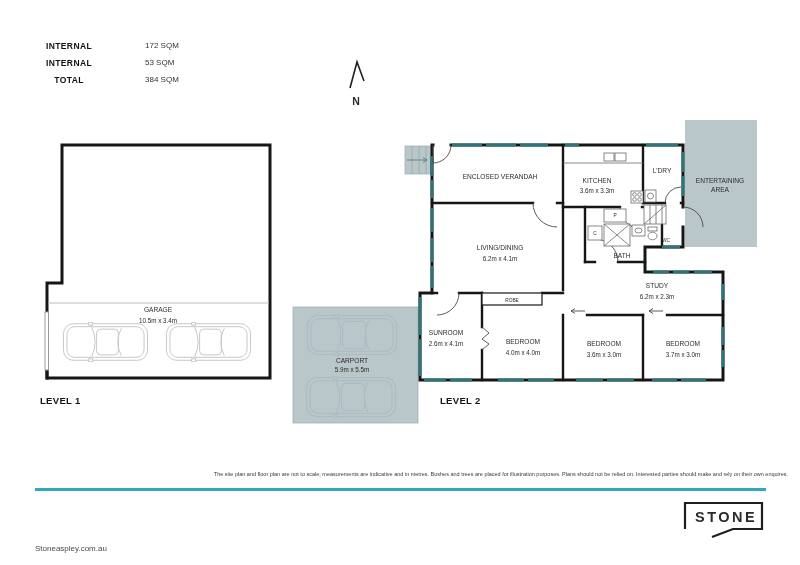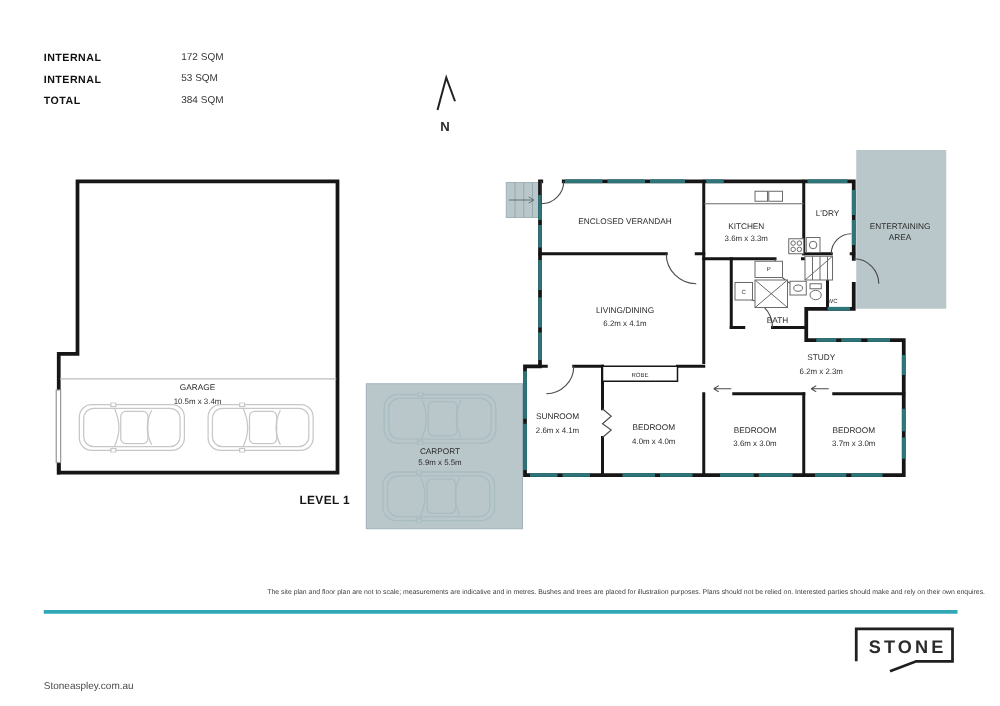--- a/index.html
+++ b/index.html
@@ -1,26 +1,26 @@
 <!DOCTYPE html>
 <html><head>
 <meta charset="utf-8">
 <style>
   html,body{margin:0;padding:0;background:#fff;}
   .canvas{position:relative;width:800px;height:565px;background:#ffffff;overflow:hidden;
           font-family:"Liberation Sans", sans-serif;color:#222;}
   
-  .legend{position:absolute;left:35px;top:37px;}
+  .legend{position:absolute;left:35px;top:37px;text-align:center;}
   .legend .row{display:flex;height:17px;align-items:center;}
   .legend .lab{width:68px;font-size:8.5px;font-weight:bold;letter-spacing:.4px;color:#111;}
   .legend .val{font-size:8px;color:#333;margin-left:42px;}
   
   svg{position:absolute;overflow:visible;}
   .plan-title{position:absolute;top:395px;font-size:9.5px;font-weight:bold;
-              letter-spacing:.3px;color:#151515;text-align:right;width:240px;}
+              letter-spacing:.3px;color:#151515;text-align:left;width:240px;}
   
   text{font-family:"Liberation Sans", sans-serif;fill:#2b2b2b;}
   .room-name{font-size:6.6px;}
   .room-dims{font-size:6.3px;}
   .tiny{font-size:4.8px;}
   .fix{stroke:#6a6a6a;stroke-width:.8;fill:#fff;}
   .arc{stroke:#4a4a4a;stroke-width:.9;fill:none;}
   .wall{stroke:#161616;stroke-width:3;fill:none;stroke-linecap:square;}
   .iwall{stroke:#161616;stroke-width:2.4;fill:none;stroke-linecap:square;}
   .win{fill:#2e7579;}
@@ -233,20 +233,21 @@
     <text class="room-dims" x="369" y="186" text-anchor="middle">6.2m x 2.3m</text>
     <text class="room-name" x="158" y="222" text-anchor="middle">SUNROOM</text>
     <text class="room-dims" x="158" y="233" text-anchor="middle">2.6m x 4.1m</text>
     <text class="room-name" x="235" y="231" text-anchor="middle">BEDROOM</text>
     <text class="room-dims" x="235" y="242" text-anchor="middle">4.0m x 4.0m</text>
     <text class="room-name" x="316" y="233" text-anchor="middle">BEDROOM</text>
     <text class="room-dims" x="316" y="244" text-anchor="middle">3.6m x 3.0m</text>
     <text class="room-name" x="395" y="233" text-anchor="middle">BEDROOM</text>
     <text class="room-dims" x="395" y="244" text-anchor="middle">3.7m x 3.0m</text>
   </svg>
+  <div class="plan-title" style="left:440px;">LEVEL 2</div>
 
   <div class="disclaimer">The site plan and floor plan are not to scale; measurements are indicative and in metres. Bushes and trees are placed for illustration purposes. Plans should not be relied on. Interested parties should make and rely on their own enquires.</div>
   <div class="rule" id="accent-rule" style="background: rgb(47, 169, 182);"></div>
   <div class="website">Stoneaspley.com.au</div>
 
   <svg style="left:683px;top:498px;" width="85" height="45" viewBox="0 0 85 45">
     <path d="M2,31 V5 H79 V31 H50 L29,39" fill="none" stroke="#1f1f1f" stroke-width="2.2"></path>
     <text x="12" y="24" font-size="14.5" font-weight="bold" letter-spacing="2.5" fill="#1f1f1f">STONE</text>
   </svg>
 

